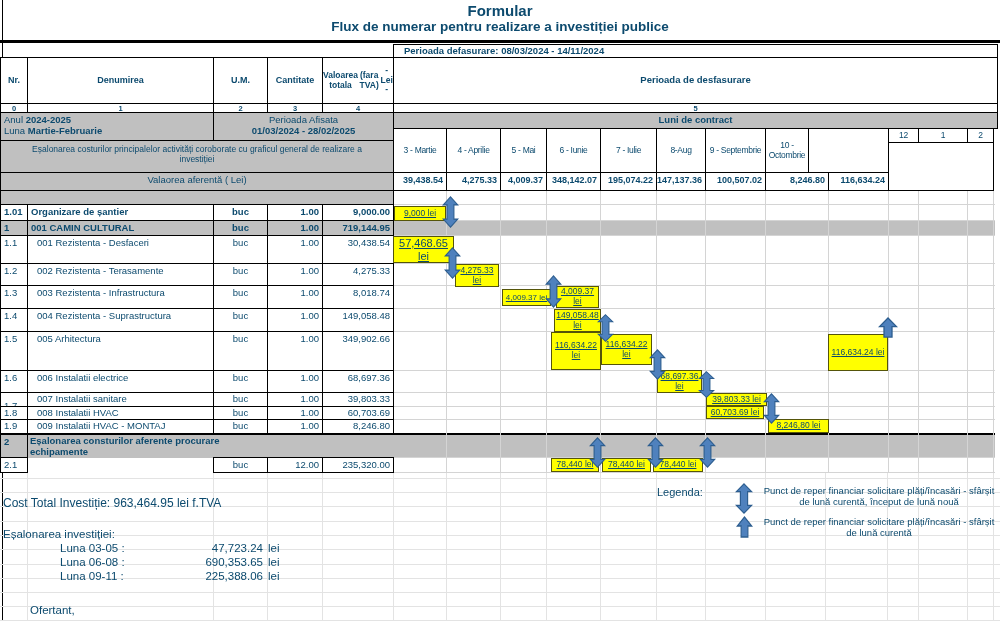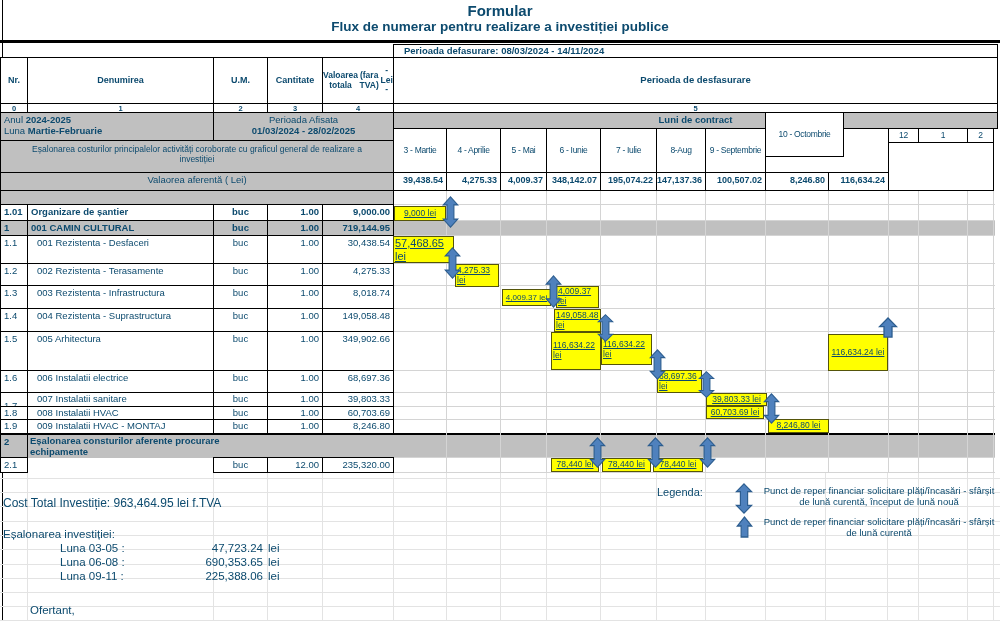--- a/index.html
+++ b/index.html
@@ -14,21 +14,21 @@
   .b{font-weight:bold}
   .ctr{text-align:center}
   .rt{text-align:right;padding-right:3px}
   .lt{padding-left:3px}
   .ind{padding-left:9px}
   .idx{font-size:7.5px;font-weight:bold;text-align:center;padding:0;line-height:9px}
   .month{display:flex;align-items:center;justify-content:center;font-size:8.5px;
          letter-spacing:-0.3px;text-align:center;padding:0}
   .band{position:absolute;box-sizing:border-box;background:#c0c0c0;z-index:1}
   .ybox{position:absolute;box-sizing:border-box;background:#ffff00;border:1px solid #55550a;
-        display:flex;align-items:center;justify-content:center;
+        display:flex;align-items:center;justify-content:center;text-align:center;
         font-size:8.5px;line-height:1.15;text-decoration:underline;z-index:5;overflow:hidden;padding:0 1px}
   .ybox.big{font-size:11px}
   .ybox.sm{font-size:8px}
   .arrow{position:absolute;z-index:6}
   .arrow svg{display:block;width:100%;height:100%}
   .gl{position:absolute;background:#d4d4d4;z-index:2}
   .glb{position:absolute;background:#e3e3e3;z-index:0}
   .title1{position:absolute;left:0;top:2px;width:100%;text-align:center;font-size:15px;font-weight:bold;z-index:3}
   .title2{position:absolute;left:0;top:19px;width:100%;text-align:center;font-size:13.5px;font-weight:bold;z-index:3}
   .thick{position:absolute;left:0;top:40px;width:1000px;height:3px;background:#000;z-index:3}
@@ -81,21 +81,21 @@
   <div class="cell month" style="left:967px;top:128px;width:27px;height:15px">2</div>
   <div class="cell" style="left:888px;top:142px;width:106px;height:49px"></div>
 
   <div class="cell month" style="left:393px;top:128px;width:54px;height:45px">3 - Martie</div>
   <div class="cell month" style="left:446px;top:128px;width:55px;height:45px">4 - Aprilie</div>
   <div class="cell month" style="left:500px;top:128px;width:47px;height:45px">5 - Mai</div>
   <div class="cell month" style="left:546px;top:128px;width:55px;height:45px">6 - Iunie</div>
   <div class="cell month" style="left:600px;top:128px;width:57px;height:45px">7 - Iulie</div>
   <div class="cell month" style="left:656px;top:128px;width:50px;height:45px">8-Aug</div>
   <div class="cell month" style="left:705px;top:128px;width:61px;height:45px">9 - Septembrie</div>
-  <div class="cell month" style="left:765px;top:112px;width:79px;height:45px">10 - Octombrie</div>
+  <div class="cell month" style="left:765px;top:128px;width:44px;height:45px">10 - Octombrie</div>
 
   <div class="cell gray ctr" style="left:0;top:140px;width:394px;height:33px;font-size:8.5px;padding:4px 14px 0 14px">Eșalonarea costurilor principalelor activități coroborate cu graficul general de realizare a investiției</div>
   <div class="cell gray ctr" style="left:0;top:172px;width:394px;height:19px;font-size:9.5px">Valaorea aferentă ( Lei)</div>
   <div class="cell gray" style="left:0;top:190px;width:394px;height:15px"></div>
 
   <div class="cell rt b" style="left:393px;top:172px;width:54px;height:19px;font-size:9px">39,438.54</div>
   <div class="cell rt b" style="left:446px;top:172px;width:55px;height:19px;font-size:9px">4,275.33</div>
   <div class="cell rt b" style="left:500px;top:172px;width:47px;height:19px;font-size:9px">4,009.37</div>
   <div class="cell rt b" style="left:546px;top:172px;width:55px;height:19px;font-size:9px">348,142.07</div>
   <div class="cell rt b" style="left:600px;top:172px;width:57px;height:19px;font-size:9px">195,074.22</div>

